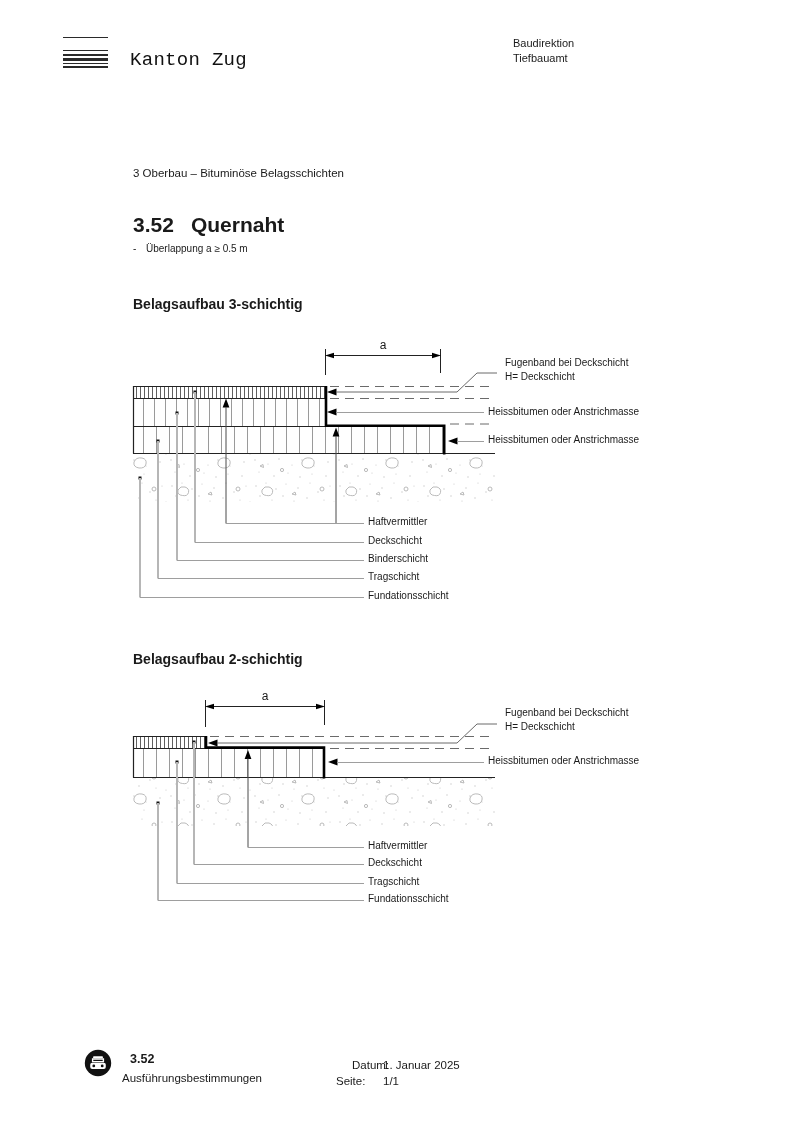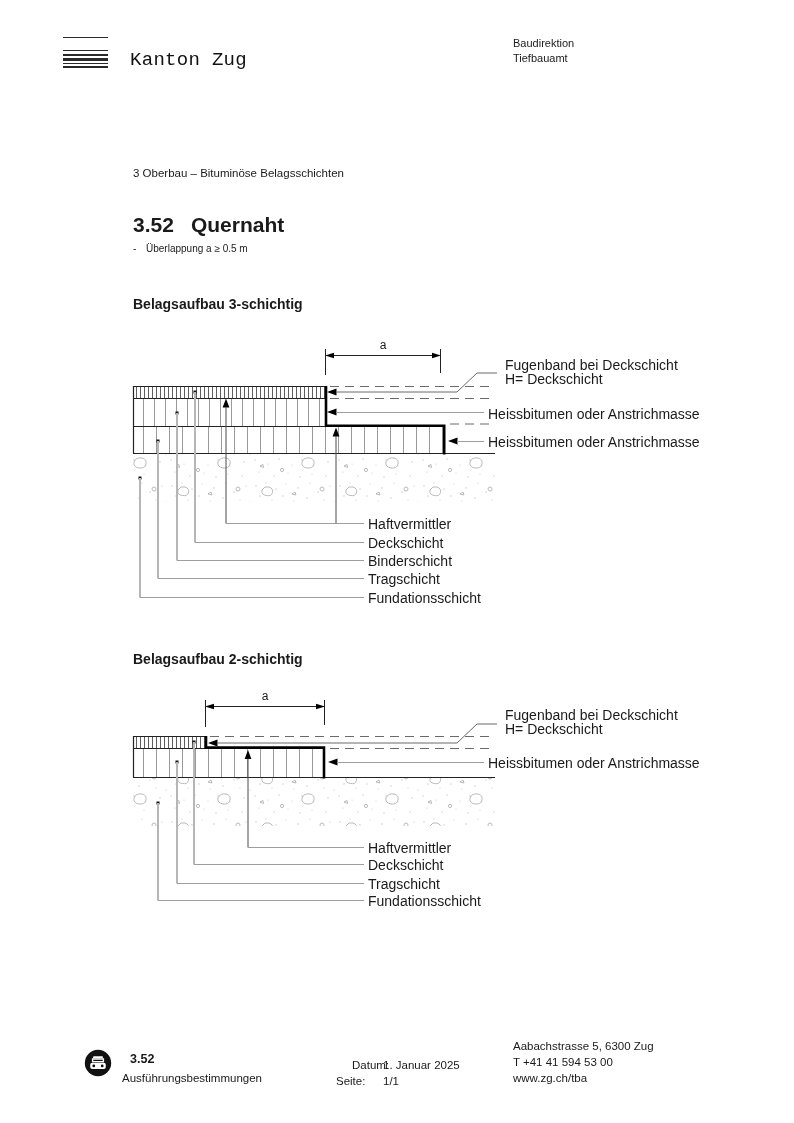--- a/index.html
+++ b/index.html
@@ -15,21 +15,21 @@
   .org-name{position:absolute;left:130px;top:49px;font-size:19px;letter-spacing:.3px;color:#111;font-family:Liberation Mono, monospace;}
   .dept{position:absolute;left:513px;top:36px;font-size:11px;line-height:14.5px;}
   
   .chapter{position:absolute;left:133px;top:167px;font-size:11.5px;}
   .sec-title{position:absolute;left:133px;top:213px;font-size:21px;font-weight:bold;}
   .sec-title .num{margin-right:17px;}
   .req{position:absolute;left:133px;top:243px;font-size:10px;}
   .req .dash{display:inline-block;width:13px;}
   .dia-title{position:absolute;font-size:14px;font-weight:bold;}
   
-  .dlabel{position:absolute;font-size:14px;white-space:nowrap;}
+  .dlabel{position:absolute;font-size:10px;white-space:nowrap;}
   .dimlab{position:absolute;font-size:12px;text-align:center;}
   svg.linework{position:absolute;left:0;top:0;}
   
   .f-icon{position:absolute;left:84px;top:1049px;width:28px;height:28px;}
   .f-num{position:absolute;left:130px;top:1052px;font-size:12.5px;font-weight:bold;}
   .f-type{position:absolute;left:122px;top:1072px;font-size:11.5px;}
   .f-kv{position:absolute;font-size:11.5px;}
   .f-right{position:absolute;left:513px;top:1038px;font-size:11.5px;line-height:16px;}
   .f-right .url{cursor:pointer;}
 </style>
@@ -218,19 +218,14 @@
       <circle cx="9.8" cy="16.9" r="1.4" fill="#111"></circle>
       <circle cx="18.2" cy="16.9" r="1.4" fill="#111"></circle>
     </svg>
   </div>
   <div class="f-num">3.52</div>
   <div class="f-type">Ausführungsbestimmungen</div>
   <div class="f-kv" style="left:336px;top:1059px;padding-left:16px;">Datum:</div>
   <div class="f-kv" style="left:383px;top:1059px;">1. Januar 2025</div>
   <div class="f-kv" style="left:336px;top:1075px;">Seite:</div>
   <div class="f-kv" style="left:383px;top:1075px;">1/1</div>
-  <div class="f-right">
-    <div>Aabachstrasse 5, 6300 Zug</div>
-    <div>T +41 41 594 53 00</div>
-    <div class="url">www.zg.ch/tba</div>
-  </div>
 
 </div>
 
 </body></html>

